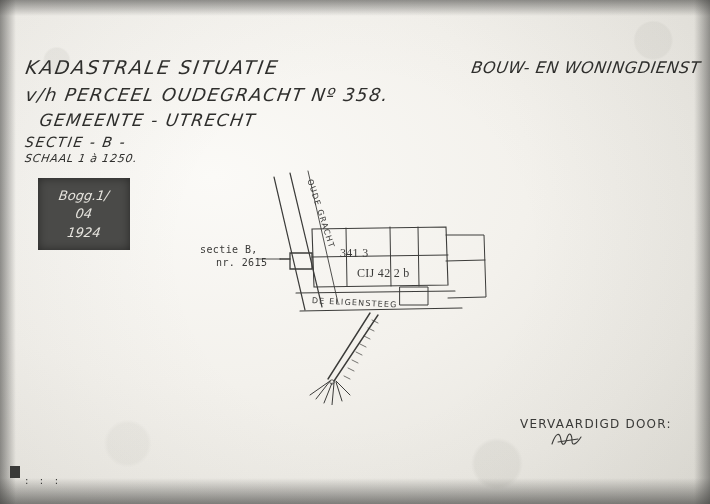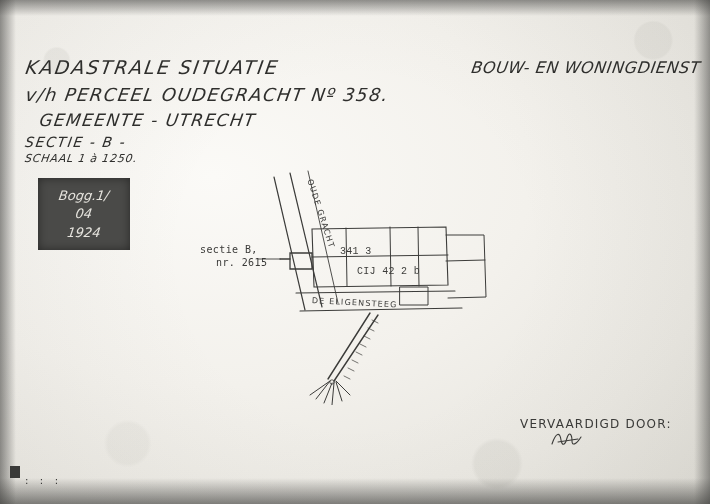--- a/index.html
+++ b/index.html
@@ -127,22 +127,22 @@
     transform-origin: left top;
   }
   #street-eligensteeg {
     left: 312px; top: 296px;
     transform: rotate(3deg);
     transform-origin: left top;
   }
   .bld-label {
     position: absolute;
     color: #3c3c3a;
-    font-family: Liberation Mono, monospace;
-    font-size: 10px;
+    font-family: Liberation Serif, serif;
+    font-size: 12px;
     letter-spacing: 0.3px;
     white-space: nowrap;
   }
   #bld-label-1 { left: 340px; top: 246px; }
   #bld-label-2 { left: 320px; top: 266px; margin-left: 37px; }
 
   
   #corner-mark {
     position: absolute;
     left: 10px; bottom: 26px;

